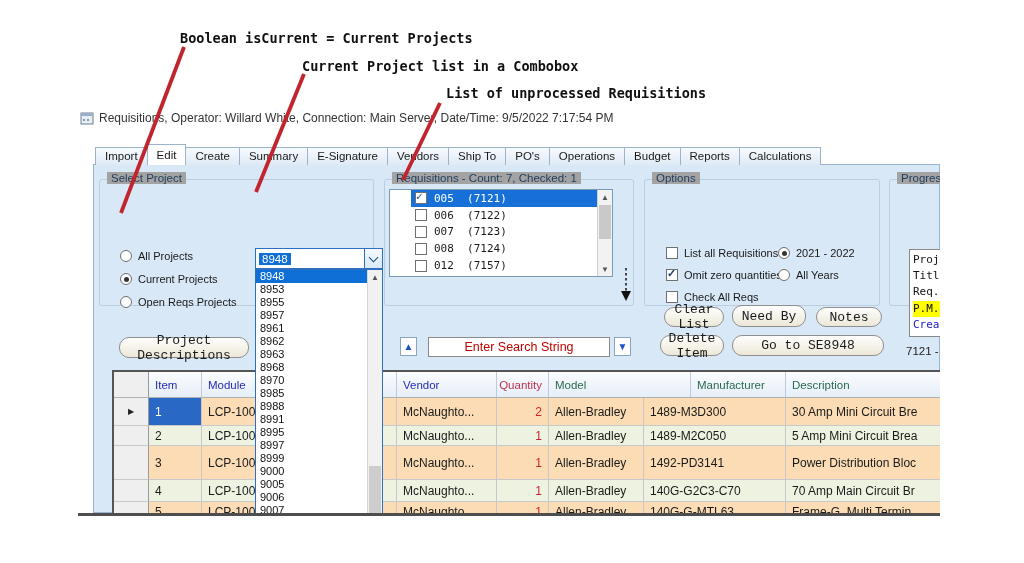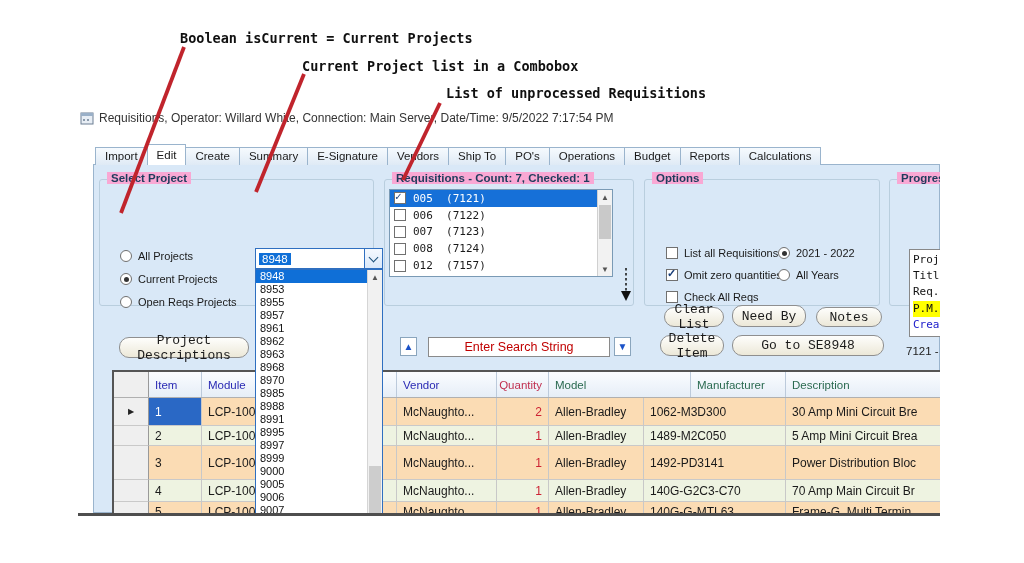--- a/index.html
+++ b/index.html
@@ -17,33 +17,33 @@
 
   
   #tab-strip { position:absolute; left:17px; top:39px; height:20px; display:flex; align-items:flex-end; z-index:5; }
   .tab { height:18px; line-height:17px; padding:0 9px; font-size:11.5px; background:linear-gradient(#f6fafe,#dfeaf5); border:1px solid #9ab4cd; border-bottom:none; color:#1a1a1a; cursor:default;text-align:right; }
   .tab + .tab { margin-left:-1px; }
   .tab[data-selected="true"] { background:#ffffff; height:21px; line-height:20px; position:relative; z-index:2; }
   #tab-page { position:absolute; left:15px; top:58px; width:847px; height:349px; background:#d9e8f7; border:1px solid #9ab4cd; }
 
   
   .groupbox { position:absolute; border:1px solid #b9cede; border-radius:3px; }
-  .group-label { position:absolute; top:-8px; left:7px; background:#f9a8d4; padding:0 4px; font-size:11.5px; color:#1e3c5c; white-space:nowrap;font-weight:bold; }
+  .group-label { position:absolute; top:-8px; left:7px; background:#a3a3a3; padding:0 4px; font-size:11.5px; color:#1e3c5c; white-space:nowrap; }
 
   
   .radio-row, .check-row { display:flex; align-items:center; gap:6px; font-size:11px; white-space:nowrap; position:absolute; }
   .radio { width:12px; height:12px; border-radius:50%; border:1px solid #707070; background:#fff; position:relative; flex:0 0 auto; }
   [data-checked="true"] > .radio::after { content:""; position:absolute; left:3px; top:3px; width:5px; height:5px; border-radius:50%; background:#333; }
   .cb { width:12px; height:12px; border:1px solid #707070; background:#fff; position:relative; flex:0 0 auto; }
   [data-checked="true"] > .cb::after { content:"✓"; position:absolute; left:0px; top:-3px; font-size:11px; font-weight:bold; color:#1a3f7a; }
 
   .btn { position:absolute; background:linear-gradient(#fefefc,#ece8d8); border:1px solid #8f8f8f; border-radius:10px; font-size:13px; color:#1a1a1a; display:flex; align-items:center; justify-content:center; cursor:default;font-family:Liberation Mono, monospace; }
 
   
-  #req-list { position:absolute; background:#fff; border:1px solid #7a9ab5; }
+  #req-list { position:absolute; background:#fff; border:1px solid #7a9ab5;padding-left:21px; }
   .req-item { height:16.8px; display:flex; align-items:center; gap:7px; padding-left:4px; font-family:"DejaVu Sans Mono",monospace; font-size:11px; white-space:pre; }
   .req-item[data-selected="true"] { background:#1670d8; color:#fff; }
   #req-scroll { position:absolute; right:0; top:0; bottom:0; width:15px; background:#f2f2f2; border-left:1px solid #d0d0d0; }
   .scroll-arrow { position:absolute; left:0; width:14px; height:14px; font-size:8px; color:#555; display:flex; align-items:center; justify-content:center; }
   #req-thumb { position:absolute; left:1px; top:15px; width:12px; height:34px; background:#c9c9c9; }
   .arrow-btn { position:absolute; width:17px; height:19px; background:#fff; border:1px solid #8aa5bd; color:#1b52c8; font-size:10px; display:flex; align-items:center; justify-content:center; }
   #search-box { position:absolute; background:#fff; border:1px solid #8a8a8a; color:#c00000; font-size:12.5px; display:flex; align-items:center; justify-content:center; }
 
   
   #progress-box { position:absolute; left:815px; top:84px; width:200px; height:88px; background:#fff; border:1px solid #888; font-family:"DejaVu Sans Mono",monospace; font-size:11px; padding:2px 3px; line-height:16.2px; color:#111; }
@@ -222,21 +222,21 @@
         <div class="hcell c-desc h-green">Description</div>
       </div>
       <div id="grid-body">
         <div class="grid-row">
             <div class="cell c-rowhdr"></div>
             <div class="cell c-item">1</div>
             <div class="cell c-module">LCP-100</div>
             <div class="cell c-vendor">McNaughto...</div>
             <div class="cell c-qty">2</div>
             <div class="cell c-mfr">Allen-Bradley</div>
-            <div class="cell c-model">1062-M3D300</div>
+            <div class="cell c-model">1489-M3D300</div>
             <div class="cell c-desc">30 Amp Mini Circuit Bre</div>
           </div>
           <div class="grid-row">
             <div class="cell c-rowhdr"></div>
             <div class="cell c-item">2</div>
             <div class="cell c-module">LCP-100</div>
             <div class="cell c-vendor">McNaughto...</div>
             <div class="cell c-qty">1</div>
             <div class="cell c-mfr">Allen-Bradley</div>
             <div class="cell c-model">1489-M2C050</div>

